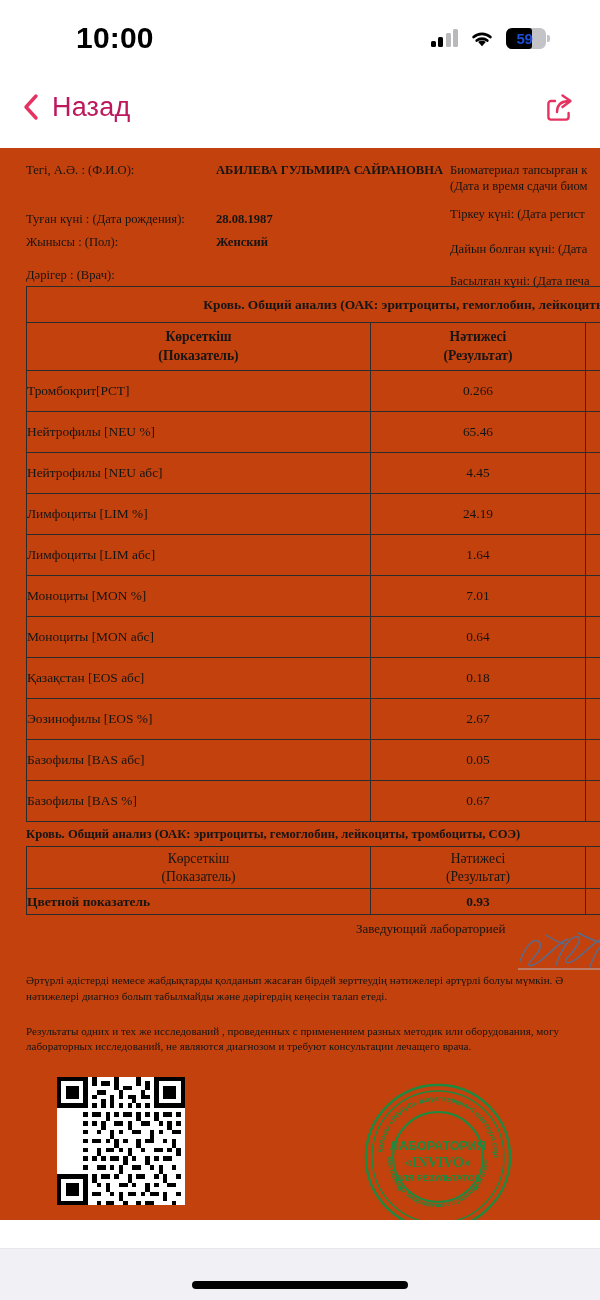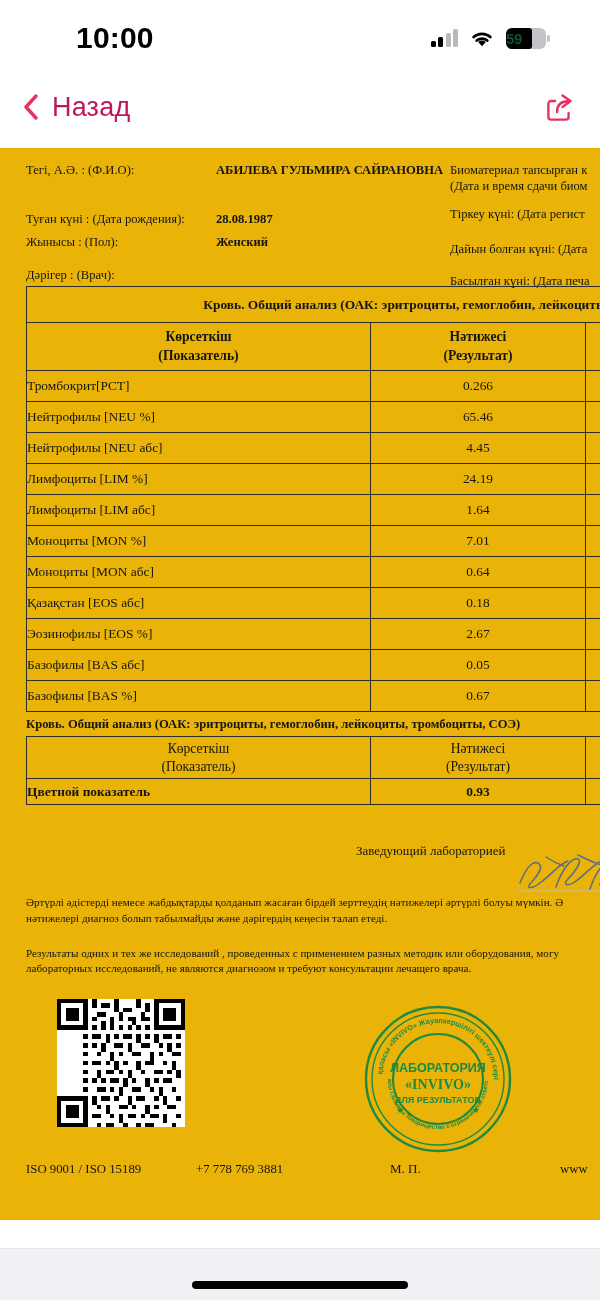--- a/index.html
+++ b/index.html
@@ -78,24 +78,25 @@
     left: 0; top: 0;
     height: 21px;
     width: 26px;
     border-radius: 6px 3px 3px 6px;
     background: #000;
   }
   .battery-label {
     position: relative;
     z-index: 2;
     width: 100%;
+    text-align: center;
     font-family: "Liberation Sans", sans-serif;
     font-size: 15px;
     font-weight: 700;
-    color: #14532d;
+    color: #1d4ed8;
     letter-spacing: -0.3px;
     padding-right: 3px;
   }
 
   
   .nav-bar {
     position: absolute;
     top: 76px; left: 0;
     width: 600px; height: 62px;
     display: flex;
@@ -122,21 +123,21 @@
     width: 34px; height: 34px;
     cursor: pointer;
   }
 
   
   .doc {
     position: absolute;
     top: 148px; left: 0;
     width: 600px;
     height: 1072px;
-    background: #eab308;
+    background: #c2410c;
     overflow: hidden;
     color: #151515;
   }
 
   
   .patient {
     position: relative;
     height: 138px;
     font-size: 12.6px;
     line-height: 1.28;
@@ -191,41 +192,41 @@
     font-weight: 700;
     font-size: 13.6px;
     line-height: 1.34;
   }
   .row-name {
     height: 31px;
     padding-left: 7px;
     font-size: 13.4px;
   }
   .row-val {
-    height: 31px;
+    height: 41px;
     text-align: center;
     font-size: 13.4px;
     padding-top: 9px;
   }
 
   
   .subtitle {
     margin: 5px 0 4px 26px;
     font-size: 12.6px;
     font-weight: 700;
     white-space: nowrap;
   }
   table.lab2 { border-collapse: collapse; width: 760px; table-layout: fixed; margin-left: 26px; }
   table.lab2 td { border: 1.3px solid #2c2c2c; padding: 0; vertical-align: middle; }
   .t2-head { height: 42px; text-align: center; font-size: 13.6px; line-height: 1.32; }
   .t2-name { height: 26px; padding-left: 7px; font-weight: 700; font-size: 13.4px; }
   .t2-val  { height: 26px; text-align: center; font-weight: 700; font-size: 13.4px; }
 
   
-  .sig-zone { position: relative; height: 58px; margin-top: 32px; }
+  .sig-zone { position: relative; height: 58px; }
   .sig-label {
     position: absolute;
     left: 356px; top: 6px;
     font-size: 13px;
     white-space: nowrap;
   }
   .signature { position: absolute; left: 516px; top: 16px; width: 120px; height: 42px; }
 
   
   .disclaimer {

